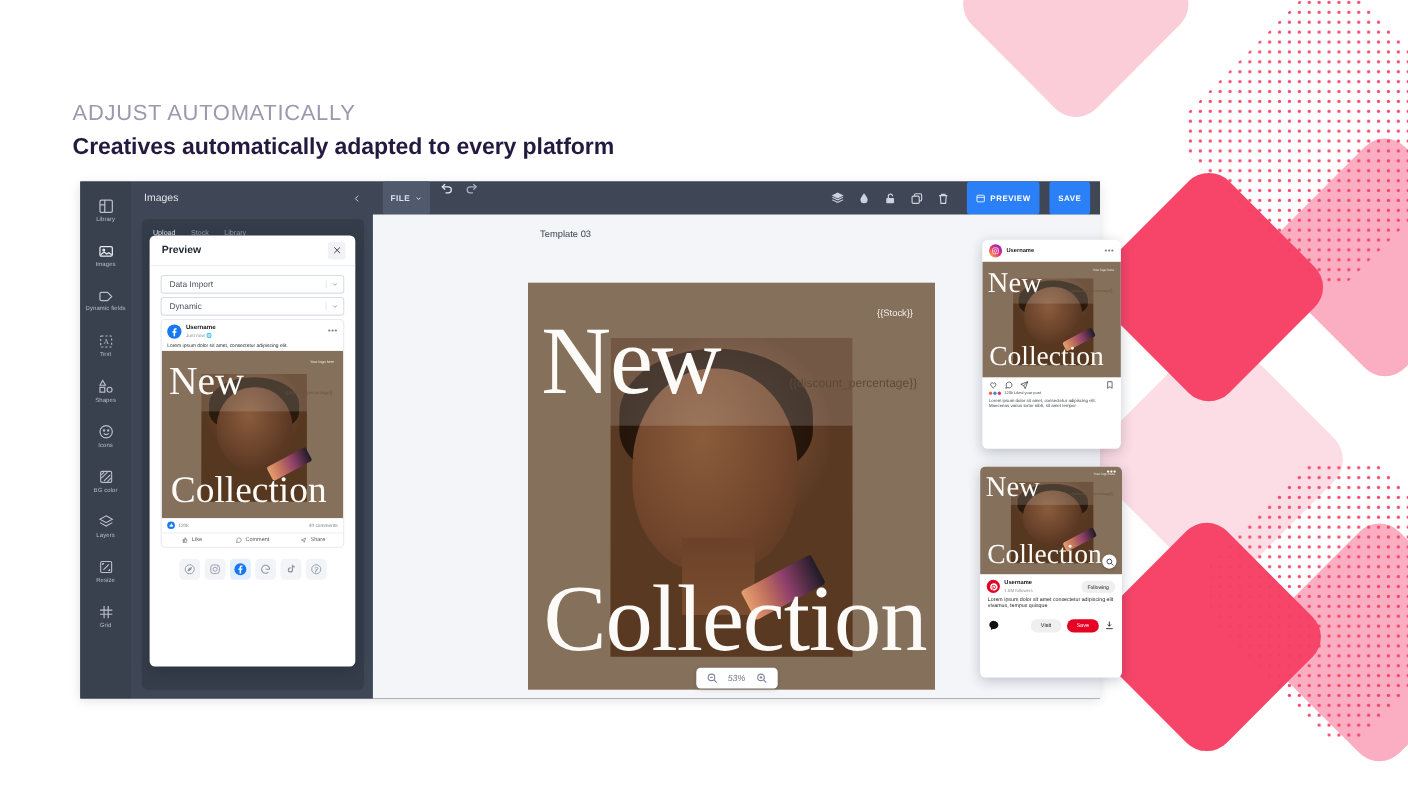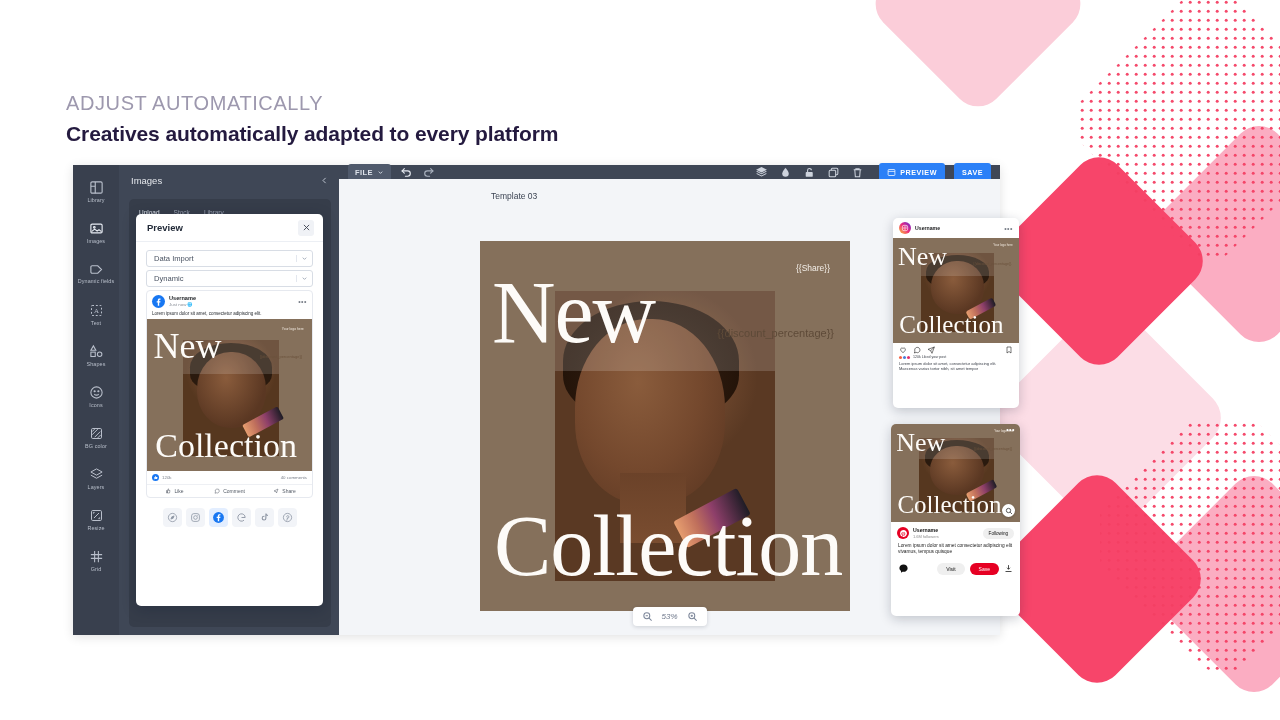--- a/index.html
+++ b/index.html
@@ -52,21 +52,21 @@
   }
   .tabbar { display:flex; gap:14px; font-size:6.5px; color:#9aa2b1; padding:2px 0 5px; }
   .tabbar .on { color:#dfe4ec; border-bottom:2px solid #2b7cf6; padding-bottom:3px; }
   .ph-label { font-size:7px; color:#8e96a5; margin:6px 0 3px; }
   .ph-box { background:#434b5b; border-radius:4px; height:26px; }
   .ph-input { height:20px; border:1px solid #5b657a; border-radius:4px; background:#3b4250; }
   .ph-thumb { background:#444c5c; border-radius:4px; height:48px; }
 
   
   .stage { flex:1; display:flex; flex-direction:column; background:#3f4756; }
-  .toolbar { height:14px; display:flex; align-items:center; padding:0 9px; gap:9px; }
+  .toolbar { height:30px; display:flex; padding:0 9px; gap:9px; }
   .file-btn {
     background:#505a6c; color:#dde2ea; font-size:7.5px; font-weight:bold;
     letter-spacing:.4px; border-radius:3px; padding:4px 7px; display:flex;
     align-items:center; gap:4px; cursor:pointer;
   }
   .tb-icon { width:13px; height:13px; color:#cdd3dd; cursor:pointer; display:block; }
   .tb-spacer { flex:1; }
   .tb-group { display:flex; align-items:center; gap:11px; margin-right:6px; }
   .btn-blue {
     background:#2b80f7; color:#fff; font-size:7.2px; font-weight:bold; letter-spacing:.5px;
@@ -482,21 +482,21 @@
     <div class="canvas">
       <div class="tpl-label">Template 03</div>
 
       <div class="artboard">
         <div class="ab-photo"></div>
         <div class="ab-hair"></div>
         <div class="ab-face"></div>
         <div class="ab-neck"></div>
         <div class="ab-prod"></div>
         <div class="ab-overlay"></div>
-        <div class="txt-brand">{{Share}}</div>
+        <div class="txt-brand">{{Stock}}</div>
         <div class="txt-disc">{{discount_percentage}}</div>
         <div class="txt-new">New</div>
         <div class="txt-coll">Collection</div>
       </div>
 
       <div class="zoombar">
         <span class="zicon">
           <svg viewBox="0 0 24 24" width="11" height="11" fill="none" stroke="#7d879a" stroke-width="2.2">
             <circle cx="10.5" cy="10.5" r="6.5"></circle>
               <path d="M15.5 15.5L21 21M8 10.5h5"></path>

